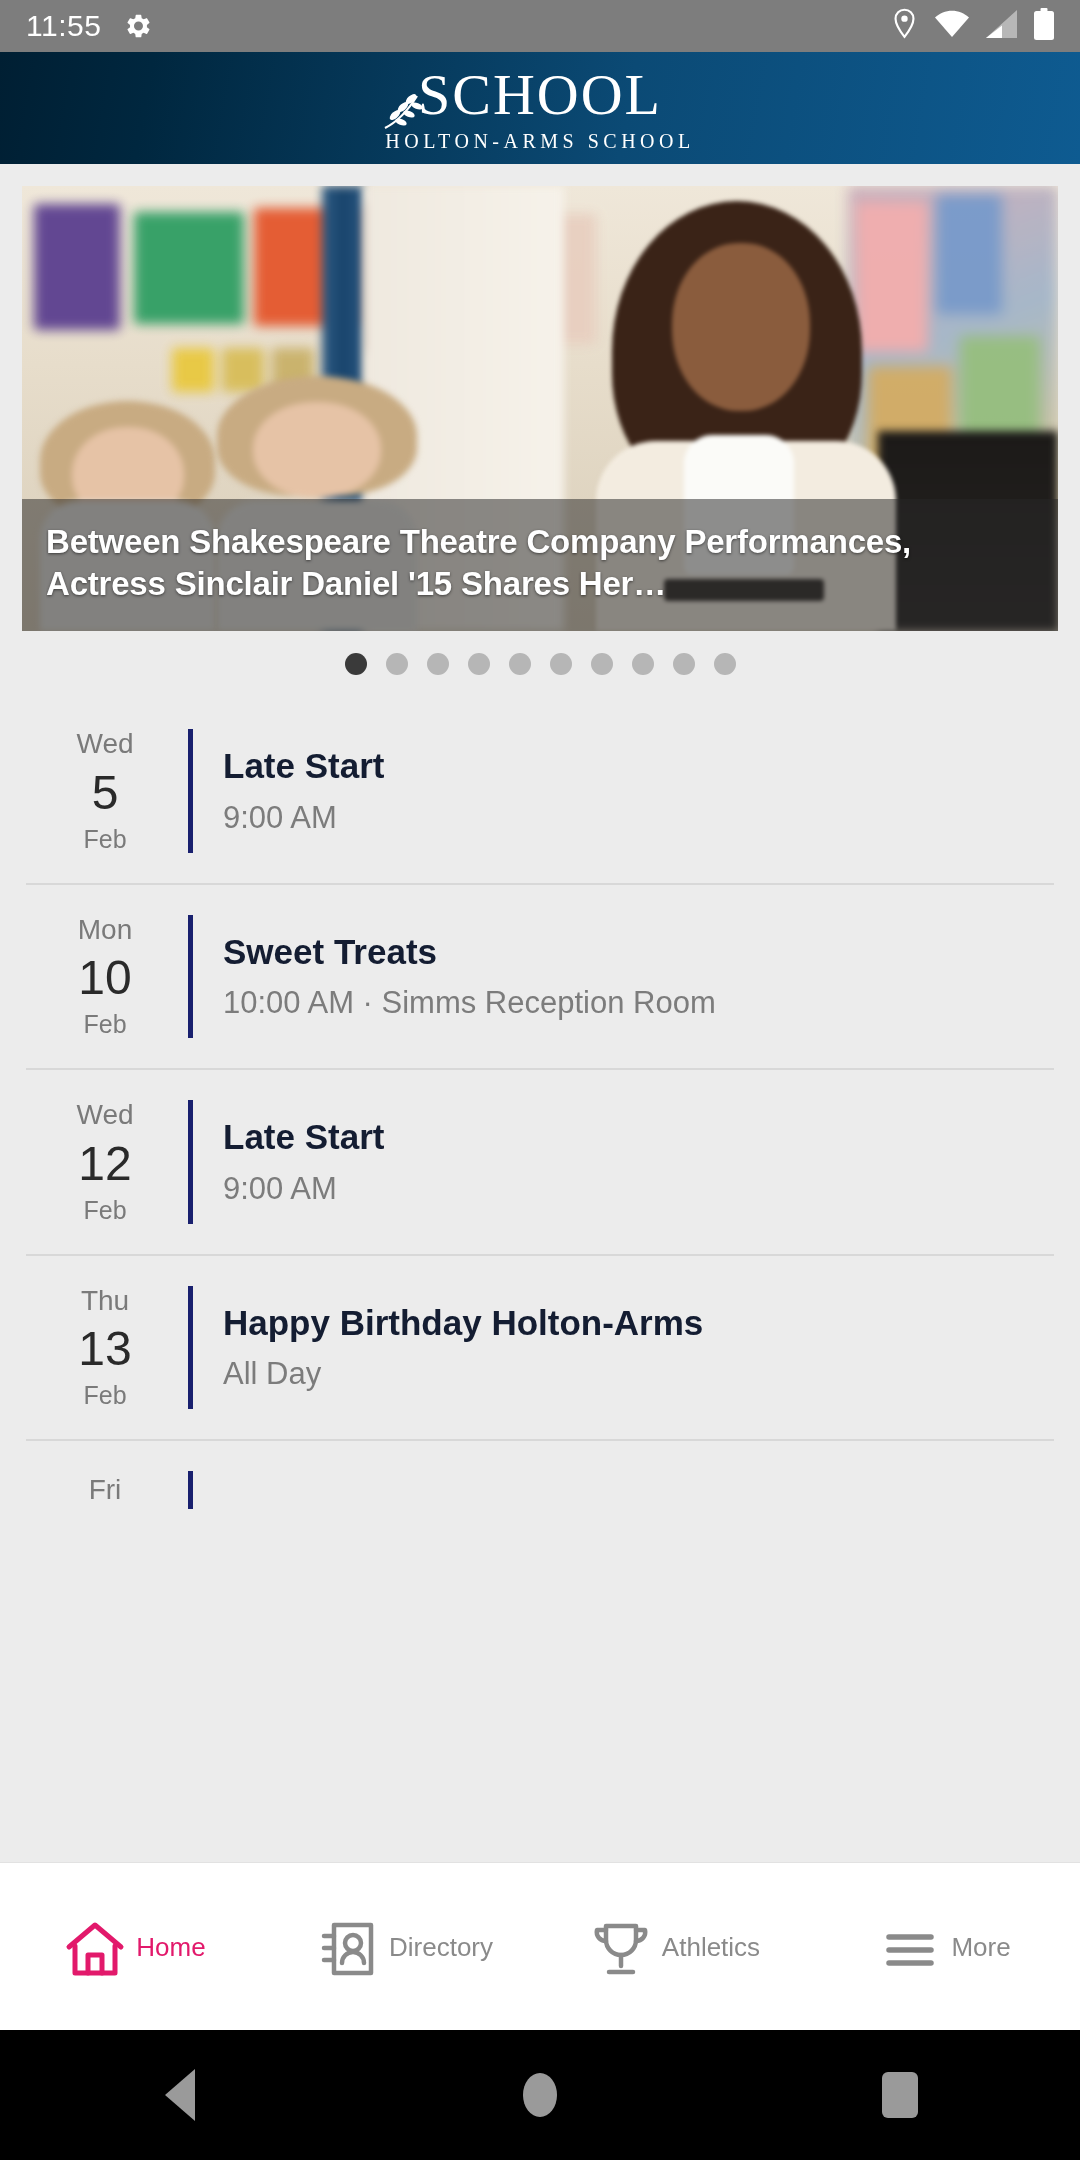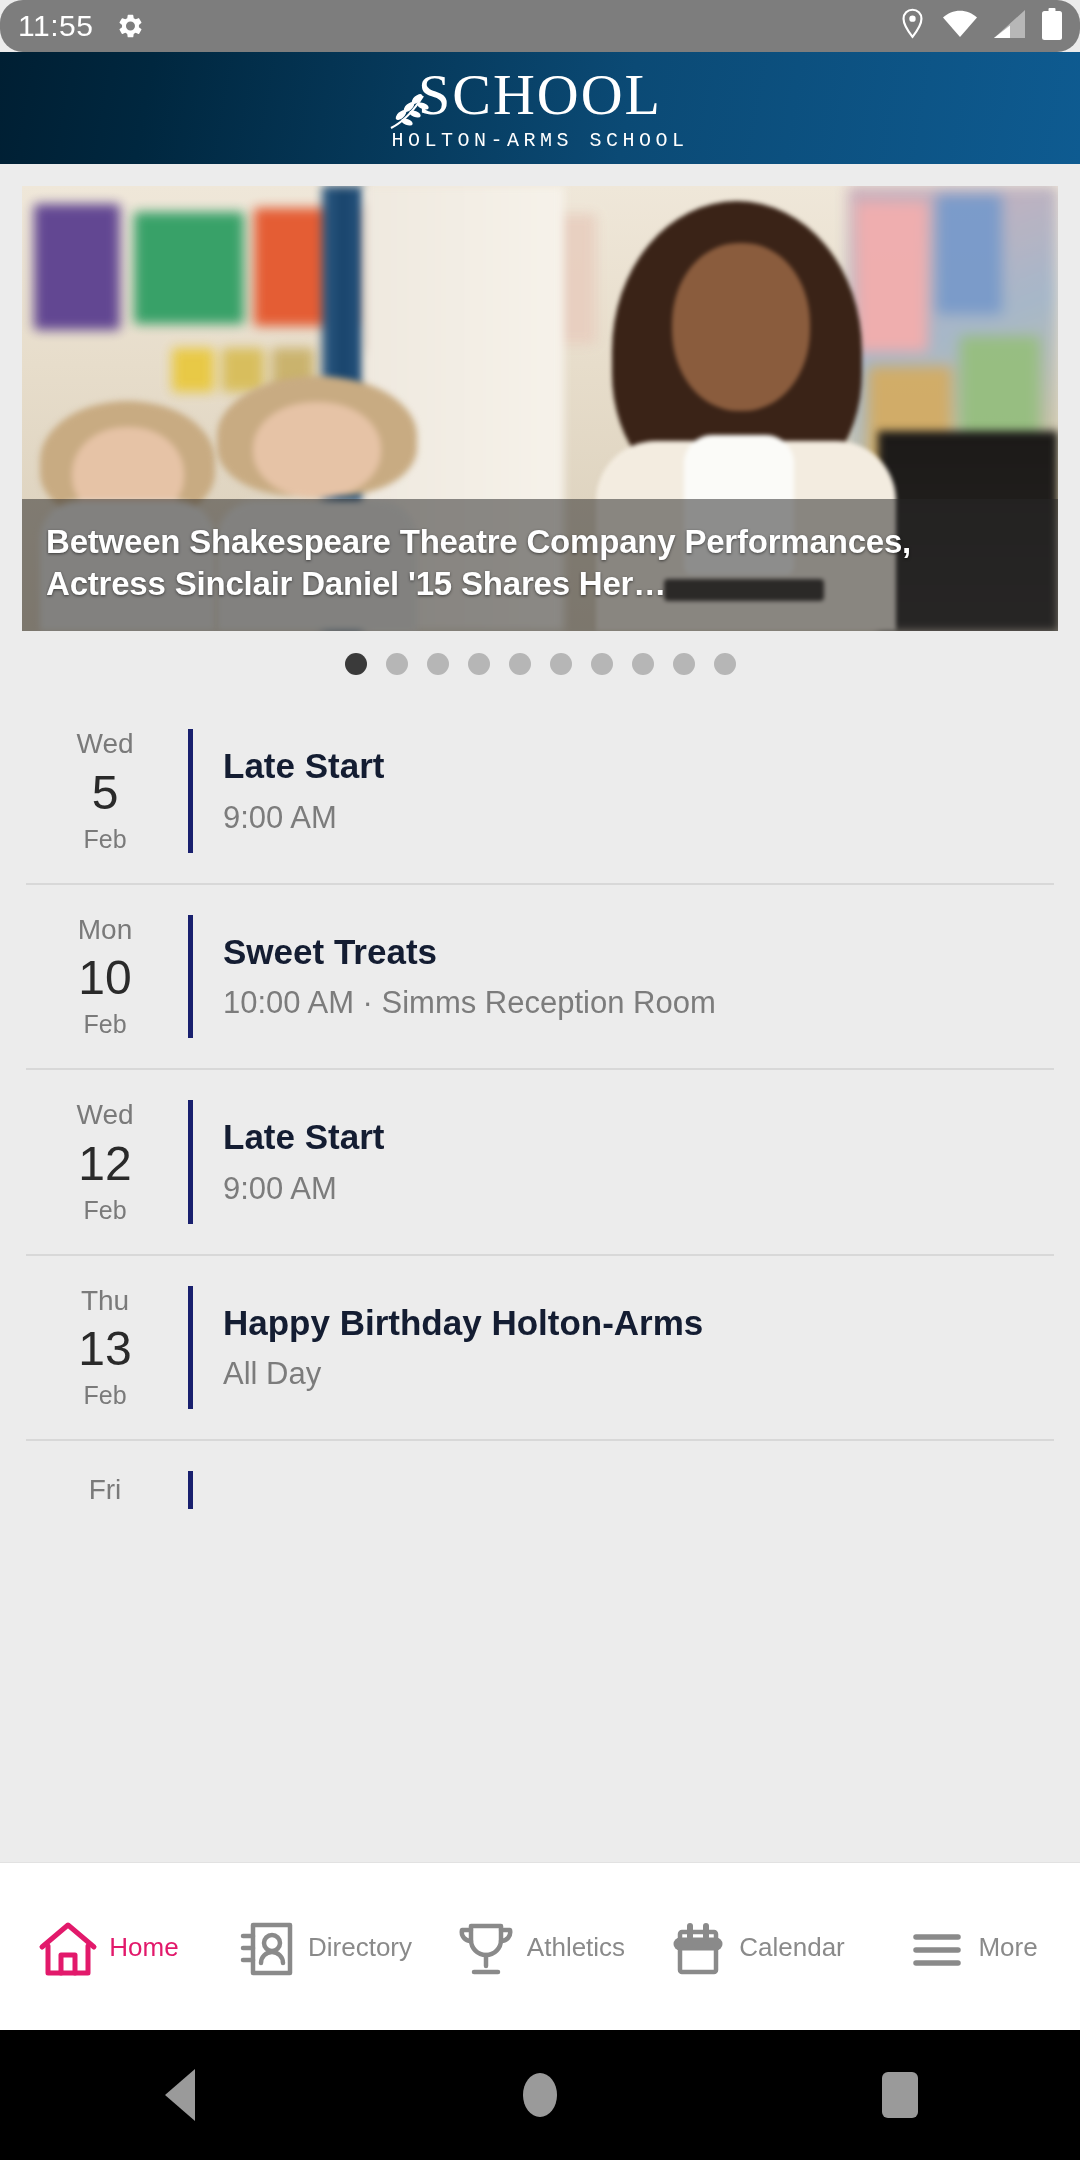--- a/index.html
+++ b/index.html
@@ -6,44 +6,43 @@
   html, body {
     width:1080px; height:2160px;
     font-family:"Liberation Sans", sans-serif;
     background:#ececec; overflow:hidden;
   }
   #app { position:relative; width:1080px; height:2160px; display:flex; flex-direction:column; }
 
   
   .statusbar {
     height:52px; background:#7d7d7d; flex:0 0 auto;
-    display:flex; align-items:center; padding:0 18px;
+    display:flex; align-items:center; padding:0 26px;
     color:#ffffff;
-    border-radius:23px;
   }
   .sb-time { font-size:30px; font-weight:400; letter-spacing:0.5px; line-height:1; }
   .sb-gear { margin-left:22px; display:flex; align-items:center; }
   .sb-spacer { flex:1 1 auto; }
   .sb-right { display:flex; align-items:center; gap:17px; }
 
   
   .brandbar {
     flex:0 0 auto; height:112px;
     background:linear-gradient(100deg,#001f33 0%,#00273f 14%,#0b4a75 58%,#0e5b91 100%);
     display:flex; align-items:center; justify-content:center;
     position:relative; overflow:hidden;
   }
   .logo-wrap { text-align:center; position:relative; line-height:1; }
   .logo-main {
     font-family:"Liberation Serif", serif;
     font-size:58px; color:#ffffff; letter-spacing:2px;
     font-weight:400; display:block;
   }
   .logo-sub {
-    font-family:Liberation Mono, monospace;
+    font-family:Liberation Serif, serif;
     font-size:20px; color:#ffffff; letter-spacing:4.5px;
     display:block; margin-top:7px;
   }
   .logo-leaf {
     position:absolute; left:-4px; top:24px; width:56px; height:42px;
   }
 
   
   .content { flex:1 1 auto; background:#ececec; overflow:hidden; position:relative; }
 
@@ -373,31 +372,20 @@
           <path d="M16 6 H46 V20 a15 15 0 0 1 -30 0 Z"></path>
           <path d="M16 10 H7 a9 9 0 0 0 9 11"></path>
           <path d="M46 10 H55 a9 9 0 0 1 -9 11"></path>
           <path d="M31 35 V46"></path>
           <path d="M19 52 H43"></path>
         </svg>
       </span>
       <span class="tab-label">Athletics</span>
     </div>
 
-    <div class="tab">
-      <span class="tab-icon">
-        <svg width="62" height="58" viewBox="0 0 62 58" fill="none" stroke="#8a8a8a" stroke-width="4.5" stroke-linecap="round" stroke-linejoin="round">
-          <rect x="13" y="12" width="36" height="40" rx="2"></rect>
-          <path d="M13 24 H49" stroke-width="13"></path>
-          <path d="M23 6 V17" stroke-width="6"></path>
-          <path d="M39 6 V17" stroke-width="6"></path>
-        </svg>
-      </span>
-      <span class="tab-label">Calendar</span>
-    </div>
 
     <div class="tab">
       <span class="tab-icon">
         <svg width="62" height="58" viewBox="0 0 62 58" stroke="#8a8a8a" stroke-width="5.5" stroke-linecap="round">
           <path d="M10 17 H52"></path>
           <path d="M10 30 H52"></path>
           <path d="M10 43 H52"></path>
         </svg>
       </span>
       <span class="tab-label">More</span>

